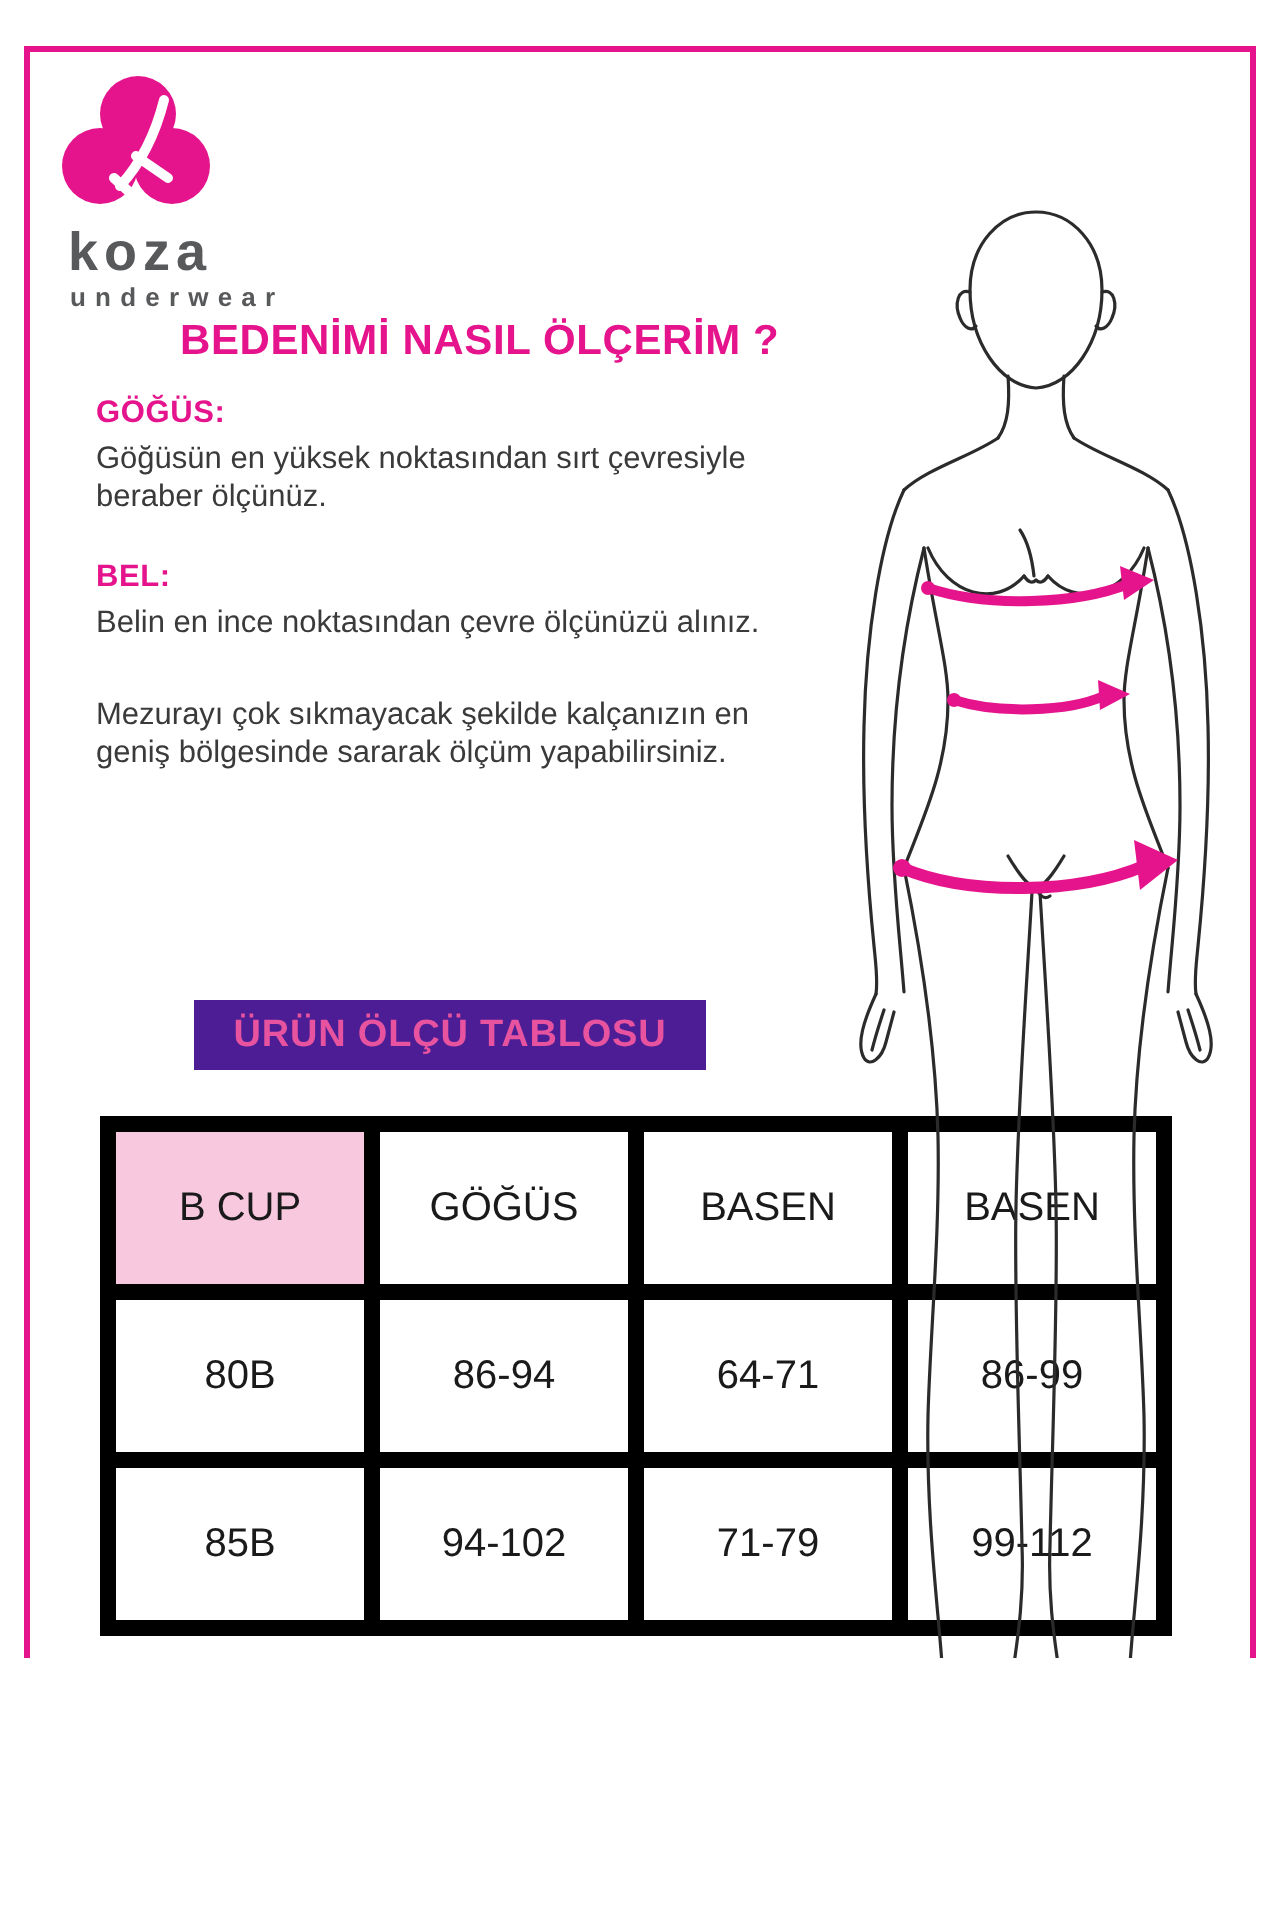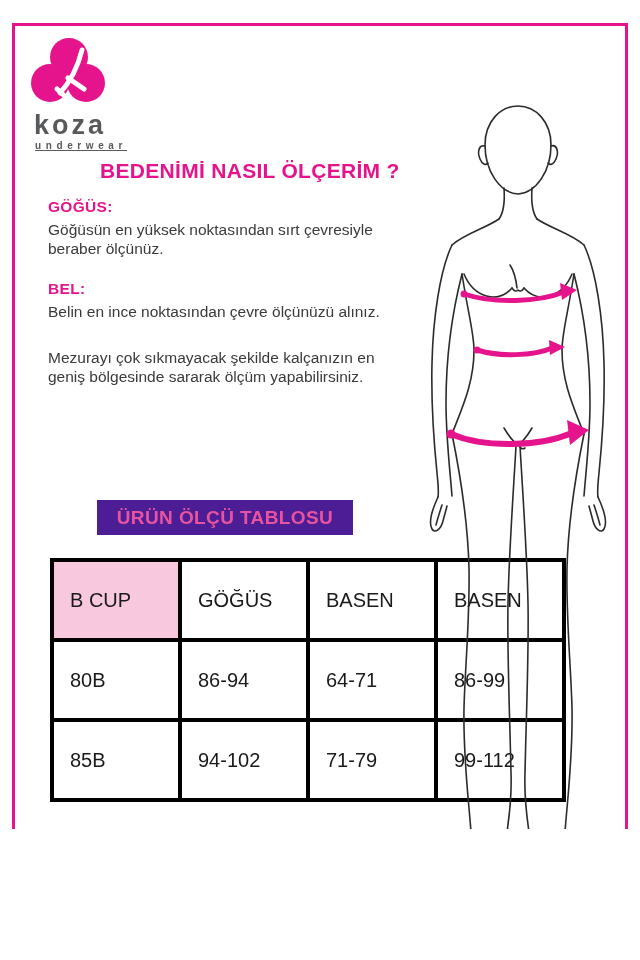--- a/index.html
+++ b/index.html
@@ -11,26 +11,26 @@
     position:absolute;left:12px;top:23px;width:616px;height:915px;
     box-sizing:border-box;border:3px solid #E5148C;
   }
   
   .logo{position:absolute;left:30px;top:36px;width:110px;}
   .logo-word{
     font-size:27px;font-weight:700;color:#58595B;letter-spacing:3px;
     line-height:1;margin-top:2px;padding-left:4px;
   }
   .logo-sub{
-    font-size:10px;font-weight:700;color:#58595B;letter-spacing:4.6px;
-    line-height:1;margin-top:2px;padding-left:5px;text-decoration:underline;
+    font-size:13px;font-weight:700;color:#58595B;letter-spacing:4.6px;
+    line-height:1;margin-top:2px;padding-left:5px;
   }
   
   .page-title{
-    position:absolute;left:100px;top:159px;width:340px;
+    position:absolute;left:90px;top:159px;width:340px;
     font-size:21px;font-weight:700;color:#E5148C;letter-spacing:0.3px;
   }
   .section{position:absolute;left:48px;width:352px;}
   .sec-goguş{top:198px;} .sec-bel{top:280px;} .sec-basen{top:348px;}
   .section h3{
     margin:0 0 4px 0;font-size:15.5px;font-weight:700;color:#E5148C;letter-spacing:0.3px;
   }
   .section p{
     margin:0;font-size:15.5px;color:#3A3A3A;line-height:1.24;
   }
@@ -39,21 +39,21 @@
     position:absolute;left:97px;top:500px;width:256px;height:35px;
     background:#4c1d95;display:flex;align-items:center;justify-content:center;
   }
   .banner span{font-size:19px;font-weight:700;color:#E8539F;letter-spacing:0.4px;}
   
   table.size{
     position:absolute;left:50px;top:558px;border-collapse:collapse;
     font-size:20px;color:#1a1a1a;
   }
   table.size td,table.size th{
-    border:4px solid #000000;width:92px;height:44px;text-align:left;
+    border:8px solid #000000;width:92px;height:44px;text-align:center;
     font-weight:400;padding:16px;
   }
   table.size th.cup{background:#F8C8DF;}
   
   .croquis{position:absolute;left:424px;top:98px;}
 </style>
 </head>
 <body>
 
 <div id="canvas">

